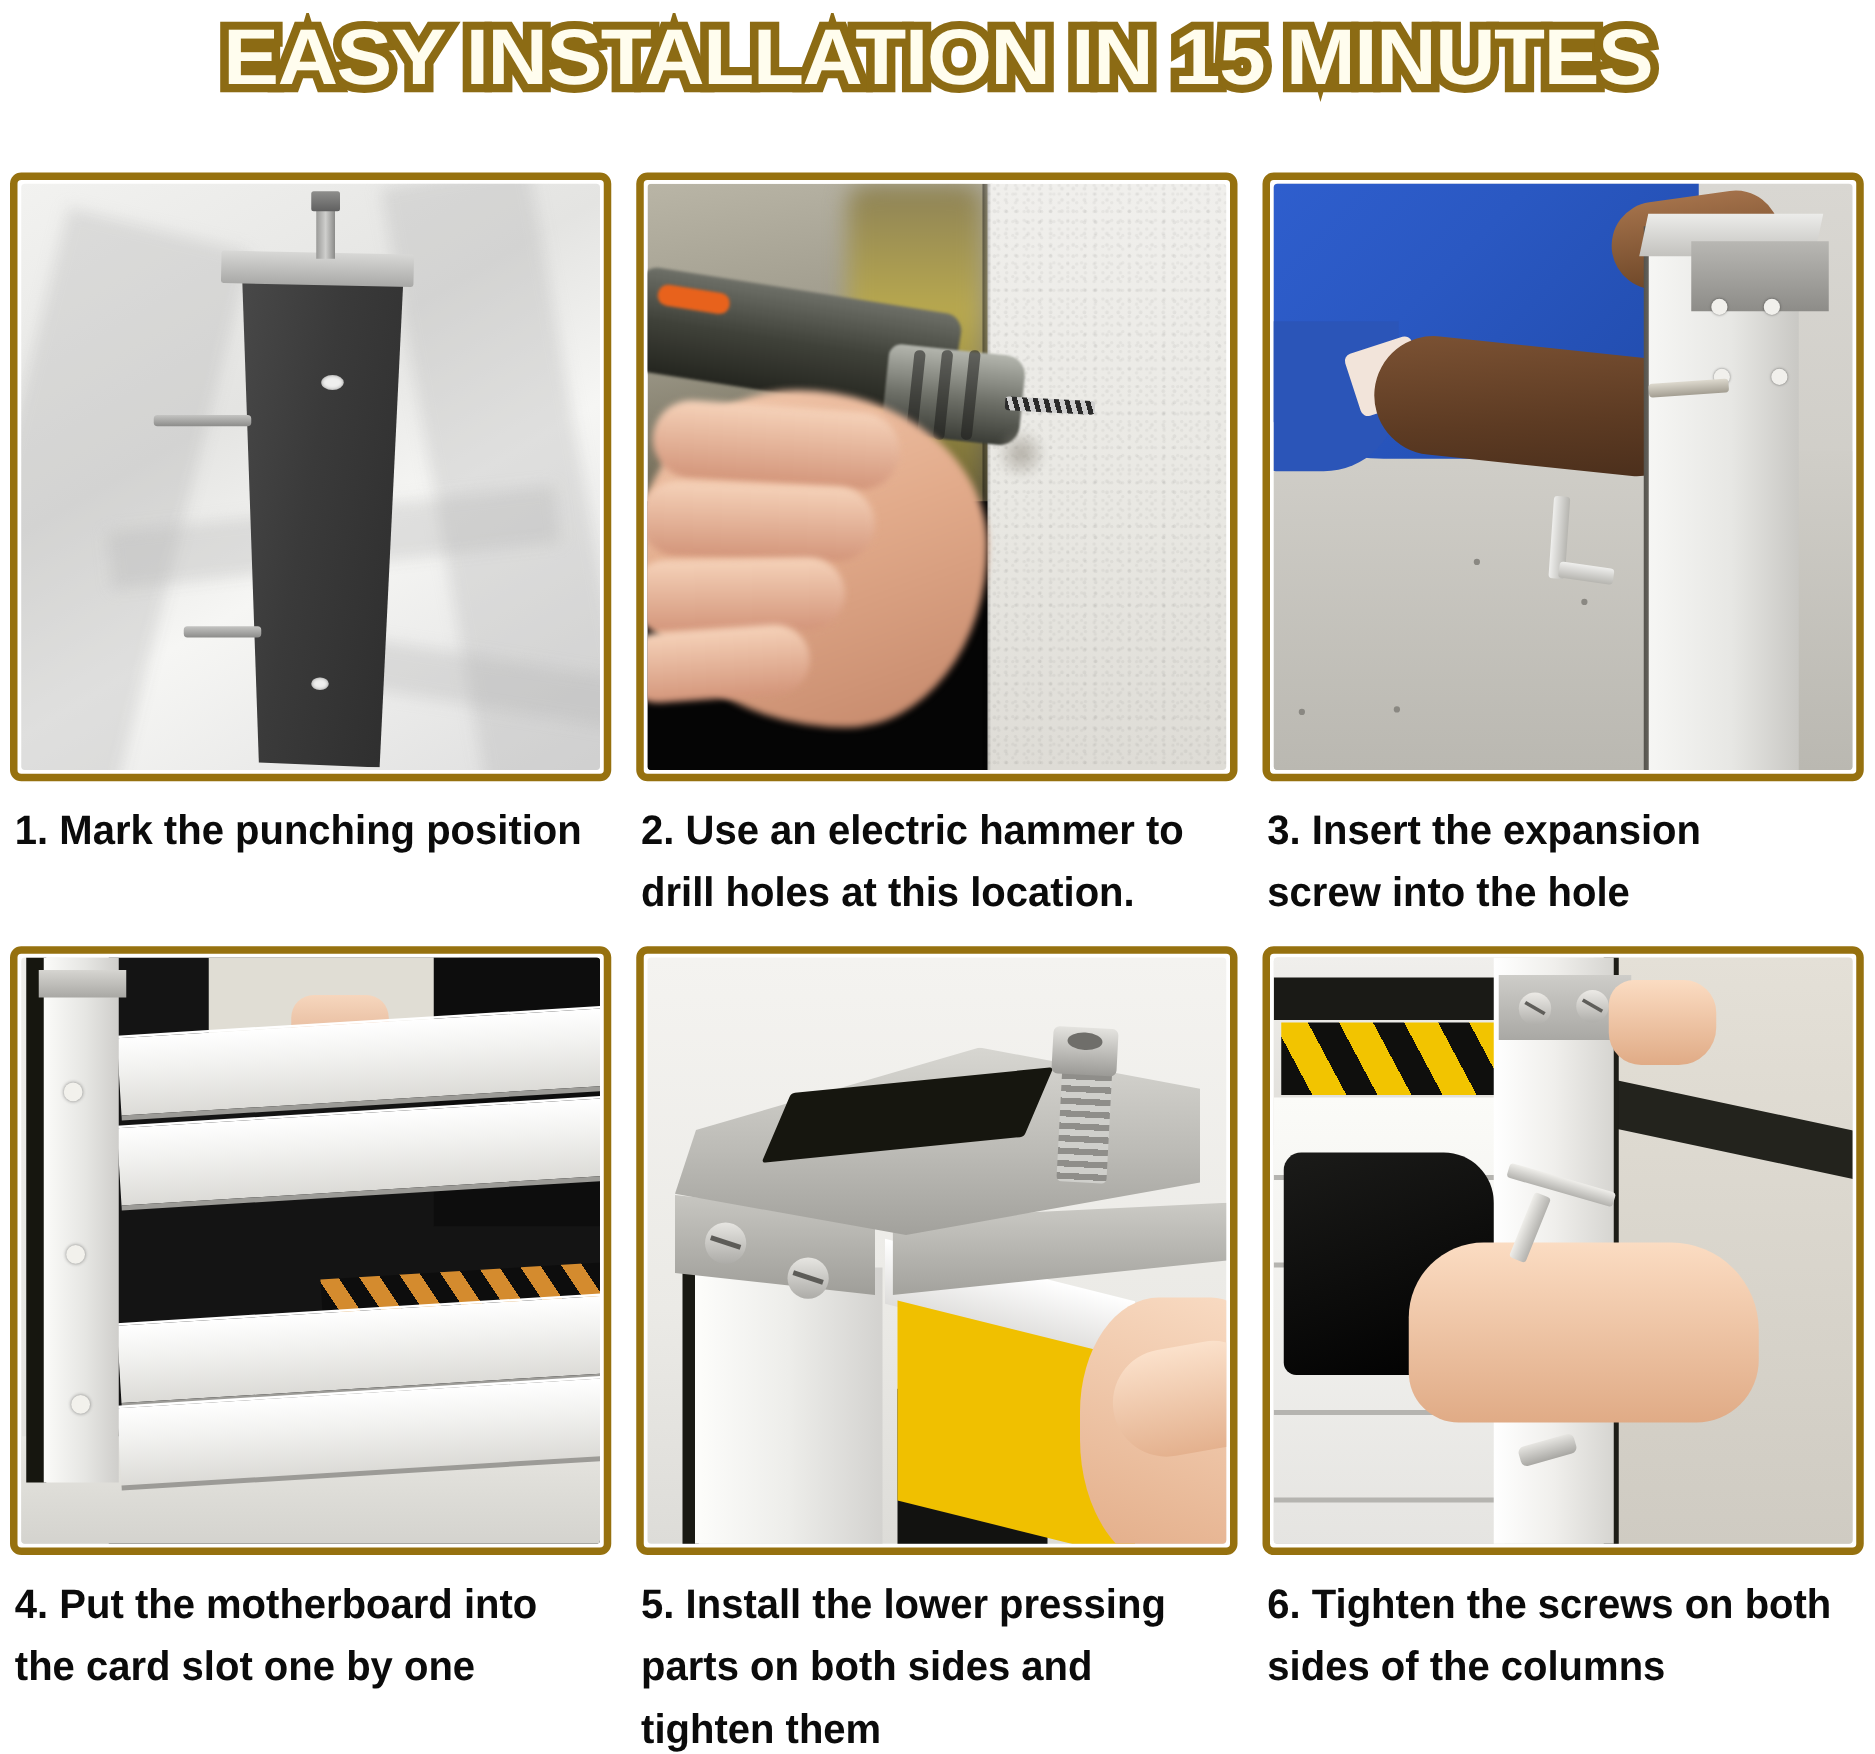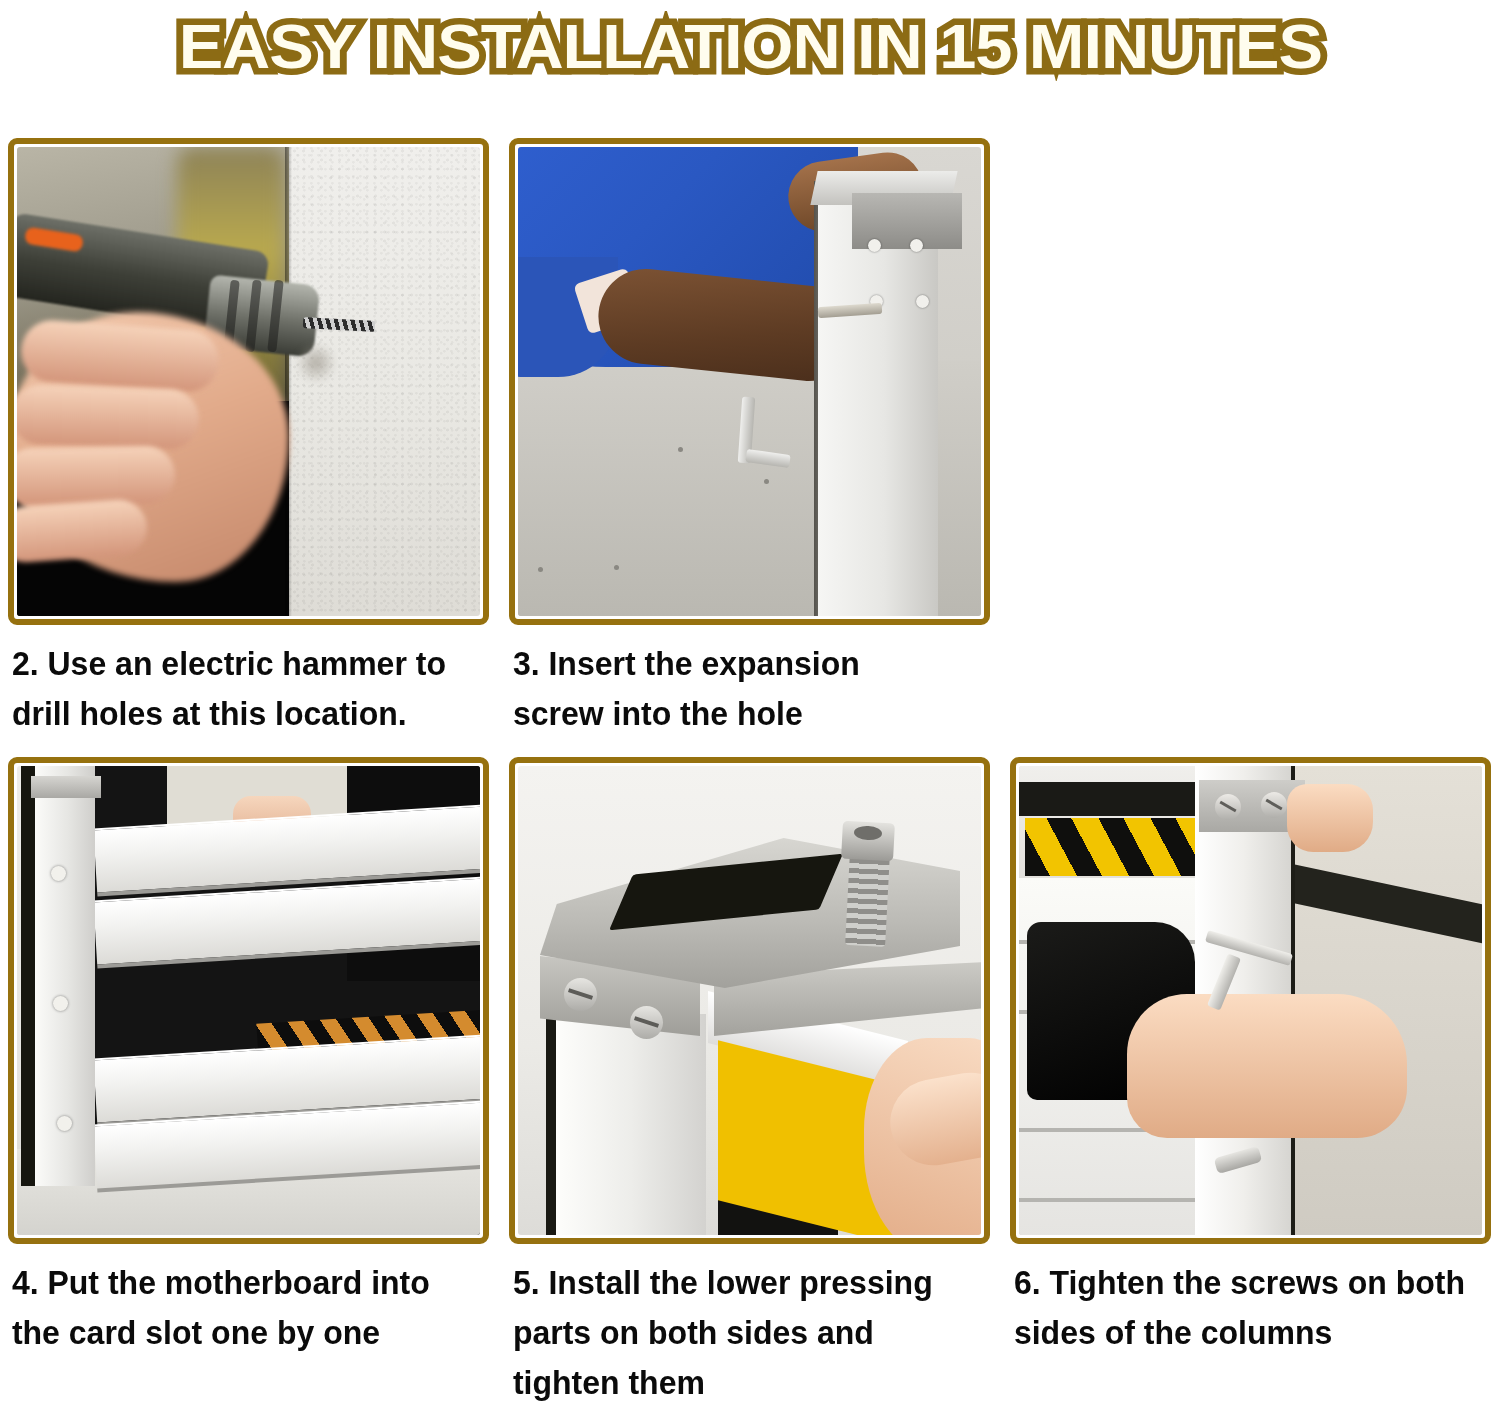--- a/index.html
+++ b/index.html
@@ -402,20 +402,40 @@
 <body>
 
 <div class="title-bar">
   <div class="title-text">EASY INSTALLATION IN 15 MINUTES</div>
 </div>
 
 <div class="grid">
 
   <div class="row">
 
+    <div class="cell">
+      <div class="frame">
+        <div class="photo p1">
+          <div class="cloth-fold f1"></div>
+          <div class="cloth-fold f2"></div>
+          <div class="cloth-fold f3"></div>
+          <div class="cloth-fold f4"></div>
+          <div class="post-edge"></div>
+          <div class="post"></div>
+          <div class="cap"></div>
+          <div class="bolt"></div>
+          <div class="bolt-head"></div>
+          <div class="hole h1"></div>
+          <div class="hole h2"></div>
+          <div class="pin pin1"></div>
+          <div class="pin pin2"></div>
+        </div>
+      </div>
+      <div class="caption">1. Mark the punching position</div>
+    </div>
 
     <div class="cell">
       <div class="frame">
         <div class="photo p2">
           <div class="bg-left"></div>
           <div class="bottle"></div>
           <div class="black-block"></div>
           <div class="wall"></div>
           <div class="wall-edge"></div>
           <div class="drill-body"></div>

